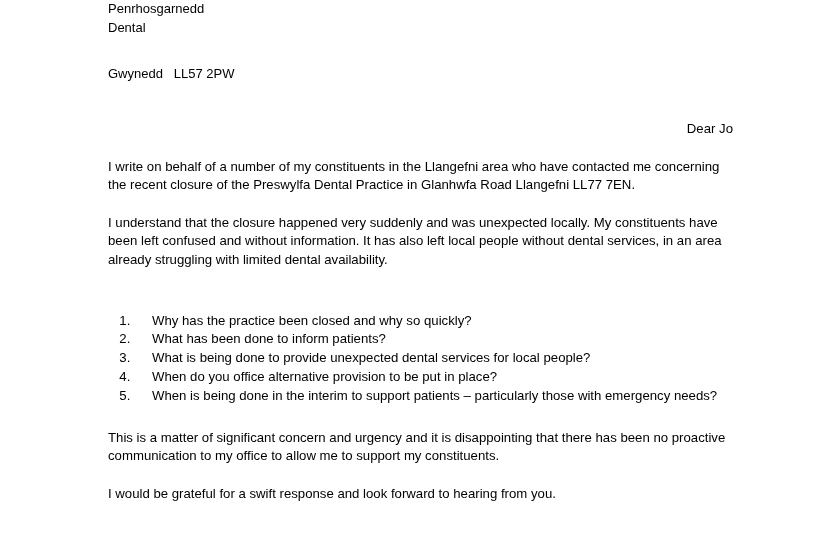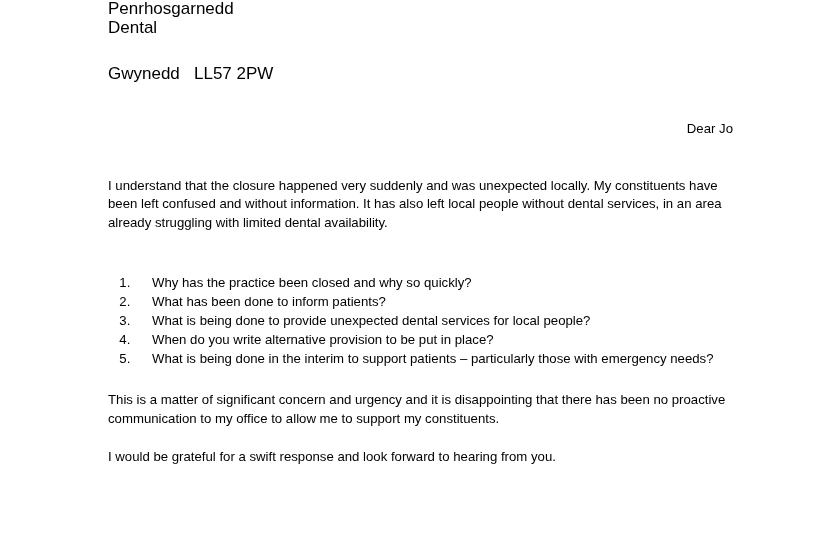--- a/index.html
+++ b/index.html
@@ -20,21 +20,21 @@
     height: 540px;
     background: #ffffff;
   }
   .doc-body {
     position: absolute;
     left: 108px;
     top: 0px;
     width: 625px;
   }
   .line {
-    font-size: 17px;
+    font-size: 13px;
     line-height: 18.6px;
     white-space: pre-wrap;
   }
   .para {
     font-size: 13.2px;
     line-height: 18.6px;
   }
   .addr-block .line {
     line-height: 18.7px;
   }
@@ -73,36 +73,37 @@
       <div class="line gw-line">Gwynedd   LL57 2PW</div>
     </div>
 
     <div class="spacer-sm"></div>
     <div class="spacer-sm"></div>
 
     <div class="salutation">Dear Jo</div>
 
     <div class="spacer-md"></div>
 
+    <div class="para">I write on behalf of a number of my constituents in the Llangefni area who have contacted me concerning the recent closure of the Preswylfa Dental Practice in Glanhwfa Road Llangefni LL77 7EN.</div>
 
     <div class="spacer-md"></div>
 
     <div class="para">I understand that the closure happened very suddenly and was unexpected locally.  My constituents have been left confused and without information.  It has also left local people without dental services, in an area already struggling with limited dental availability.</div>
 
     <div class="spacer-md"></div>
 
 
     <div class="spacer-md"></div>
 
     <ol class="questions">
       <li>Why has the practice been closed and why so quickly?</li>
       <li>What has been done to inform patients?</li>
       <li>What is being done to provide unexpected dental services for local people?</li>
-      <li>When do you write alternative provision to be put in place?</li>
-      <li>What is being done in the interim to support patients – particularly those with emergency needs?</li>
+      <li>When do you office alternative provision to be put in place?</li>
+      <li>When is being done in the interim to support patients – particularly those with emergency needs?</li>
     </ol>
 
     <div class="spacer-md"></div>
 
     <div class="para">This is a matter of significant concern and urgency and it is disappointing that there has been no proactive communication to my office to allow me to support my constituents.</div>
 
     <div class="spacer-md"></div>
 
     <div class="para">I would be grateful for a swift response and look forward to hearing from you.</div>
 

